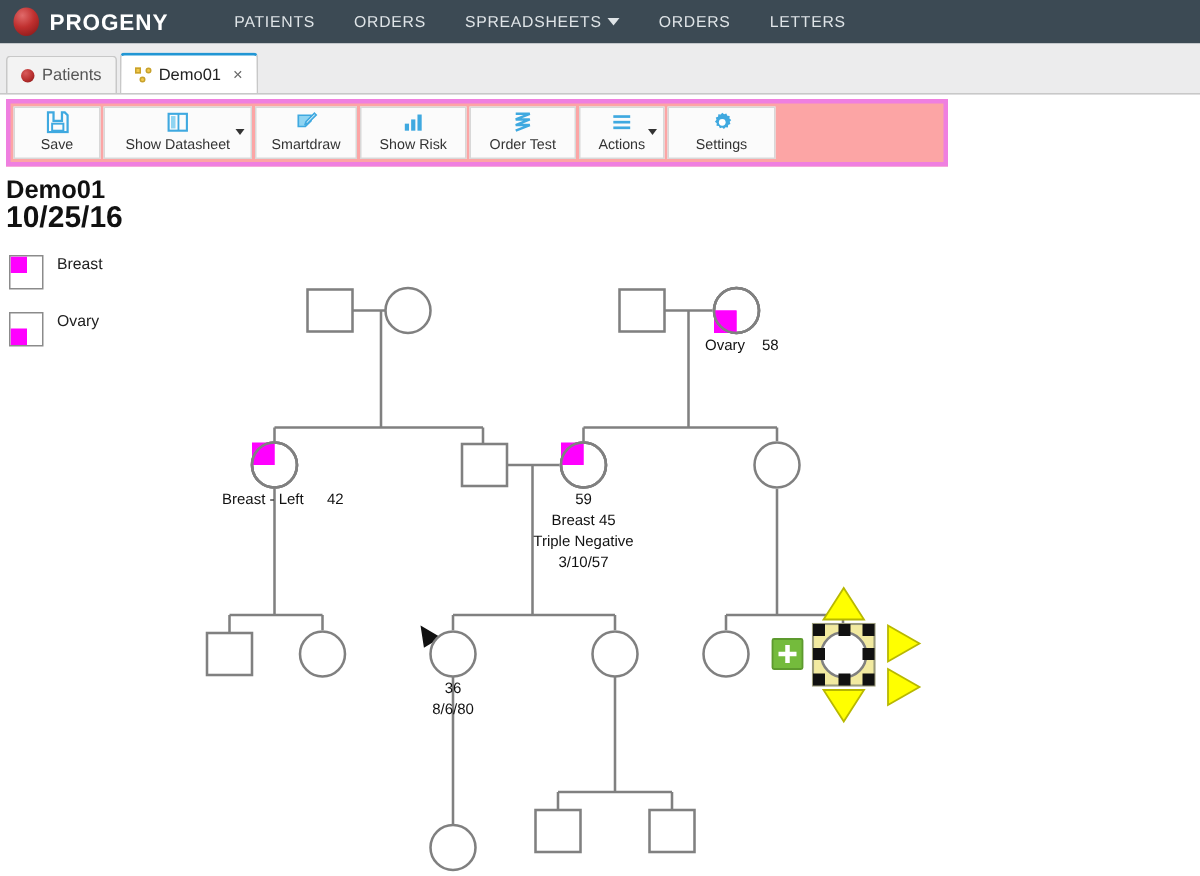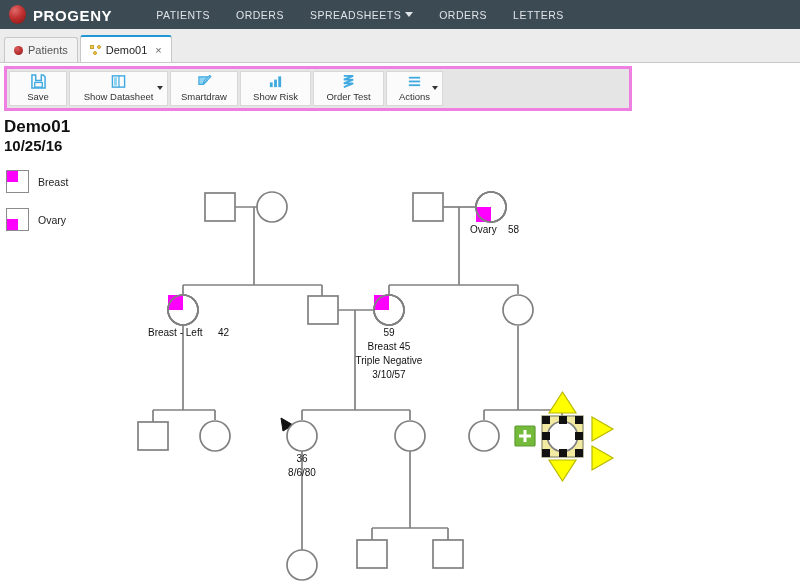--- a/index.html
+++ b/index.html
@@ -66,21 +66,21 @@
     position: absolute; background: #f2c84b; border: 1px solid #c7a12c;
   }
   .tab-icon-ped .n1 { width: 4px; height: 4px; left: 0; top: 0; }
   .tab-icon-ped .n2 { width: 4px; height: 4px; left: 7px; top: 0; border-radius: 50%; }
   .tab-icon-ped .n3 { width: 4px; height: 4px; left: 3px; top: 6px; border-radius: 50%; }
   .tab-close { font-size: 11px; color: #666; margin-left: 3px; cursor: pointer; }
 
   
   .toolbar-outer {
     position: absolute; left: 4px; top: 66px; width: 628px; height: 45px;
-    border: 3px solid #ef7fe0; background: #e5e5e5;
+    border: 3px solid #ef7fe0; background: #fca5a5;
     display: flex; align-items: stretch; padding: 2px;
   }
   .tb-btn {
     position: relative; background: #fbfbfb; border: 1px solid #d8d8d8;
     margin-right: 2px; display: flex; flex-direction: column;
     align-items: center; justify-content: center; gap: 2px;
     cursor: pointer; padding: 2px 6px 3px 6px;
   }
   .tb-label { font-size: 9.5px; color: #333; white-space: nowrap; }
   .tb-ico { height: 17px; display: flex; align-items: center; justify-content: center; }
@@ -90,25 +90,25 @@
     border-top: 4.5px solid #333;
   }
 
   
   .chart-title {
     position: absolute; left: 4px; top: 118px;
     font-size: 17px; font-weight: bold; color: #111; line-height: 17px;
   }
   .chart-date {
     position: absolute; left: 4px; top: 137px;
-    font-size: 15px; font-weight: bold; color: #111; line-height: 17px;
-  }
-
-  
-  .legend-row { position: absolute; display: flex; align-items: center; gap: 9px; }
+    font-size: 20px; font-weight: bold; color: #111; line-height: 17px;
+  }
+
+  
+  .legend-row { position: absolute; display: flex; align-items: flex-start; gap: 9px; }
   .legend-box {
     position: relative; width: 23px; height: 23px;
     border: 1px solid #8b8b8b; background: #fff; overflow: hidden;
   }
   .legend-box .quad { position: absolute; width: 11px; height: 11px; background: #ff00ff; }
   .quad-tl { left: 0; top: 0; }
   .quad-bl { left: 0; bottom: 0; }
   .legend-label { font-size: 10.5px; color: #222; }
 
   
@@ -221,20 +221,29 @@
         <svg width="15" height="15" viewBox="0 0 16 16">
           <rect x="2" y="3" width="12" height="1.9" fill="#3fa9e0"></rect>
           <rect x="2" y="7" width="12" height="1.9" fill="#3fa9e0"></rect>
           <rect x="2" y="11" width="12" height="1.9" fill="#3fa9e0"></rect>
         </svg>
       </span>
       <span class="tb-split"></span>
       <span class="tb-label">Actions</span>
     </div>
 
+    <div class="tb-btn" style="width:72px; margin-right:0">
+      <span class="tb-ico">
+        <svg width="15" height="15" viewBox="0 0 16 16">
+          <path d="M8 1.2 l1.3 1.1 1.6-.5 .7 1.6 1.7 .2 -.2 1.7 1.3 1.1 -1.1 1.3 .5 1.6 -1.6 .7 -.2 1.7 -1.7-.2 -1.1 1.3 -1.3-1.1 -1.6 .5 -.7-1.6 -1.7-.2 .2-1.7 -1.3-1.1 1.1-1.3 -.5-1.6 1.6-.7 .2-1.7 1.7 .2 z" fill="#3fa9e0"></path>
+          <circle cx="8" cy="8" r="2.4" fill="#ffffff"></circle>
+        </svg>
+      </span>
+      <span class="tb-label">Settings</span>
+    </div>
   </div>
 
   <div class="chart-title">Demo01</div>
   <div class="chart-date">10/25/16</div>
 
   <div class="legend-row" style="left:6px; top:170px;">
     <div class="legend-box">
       <div class="quad quad-tl"></div>
     </div>
     <div class="legend-label">Breast</div>

